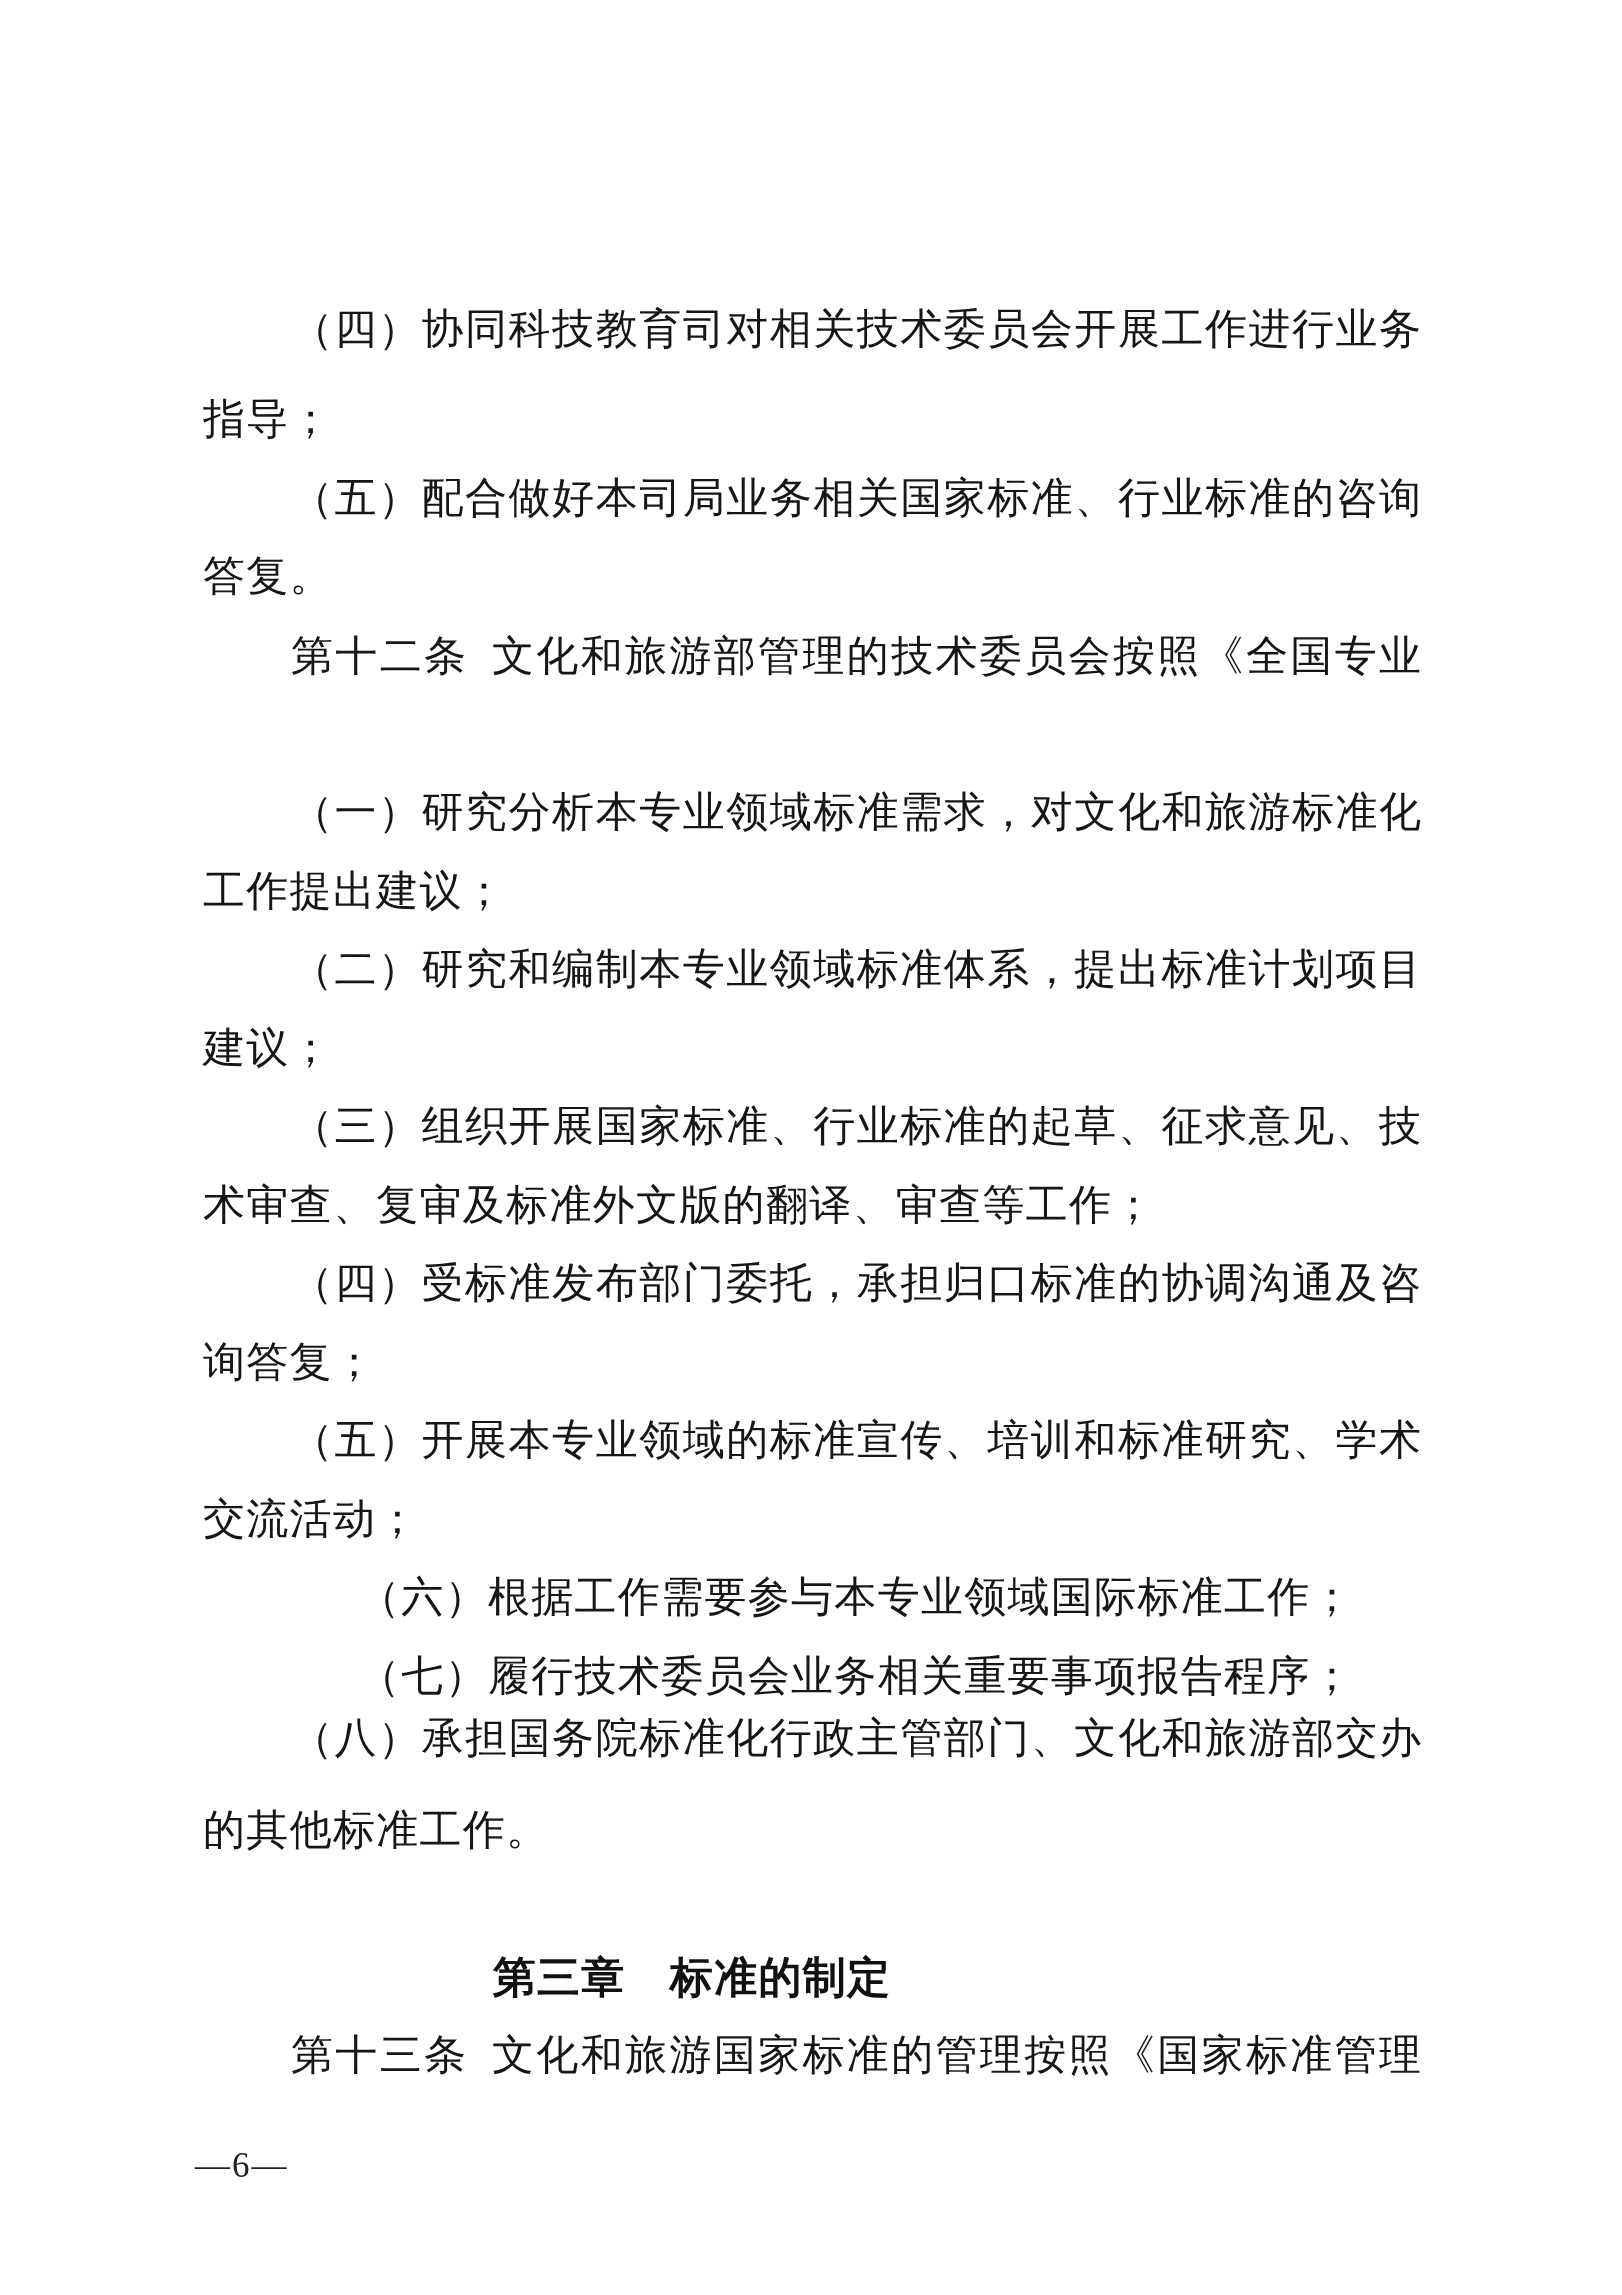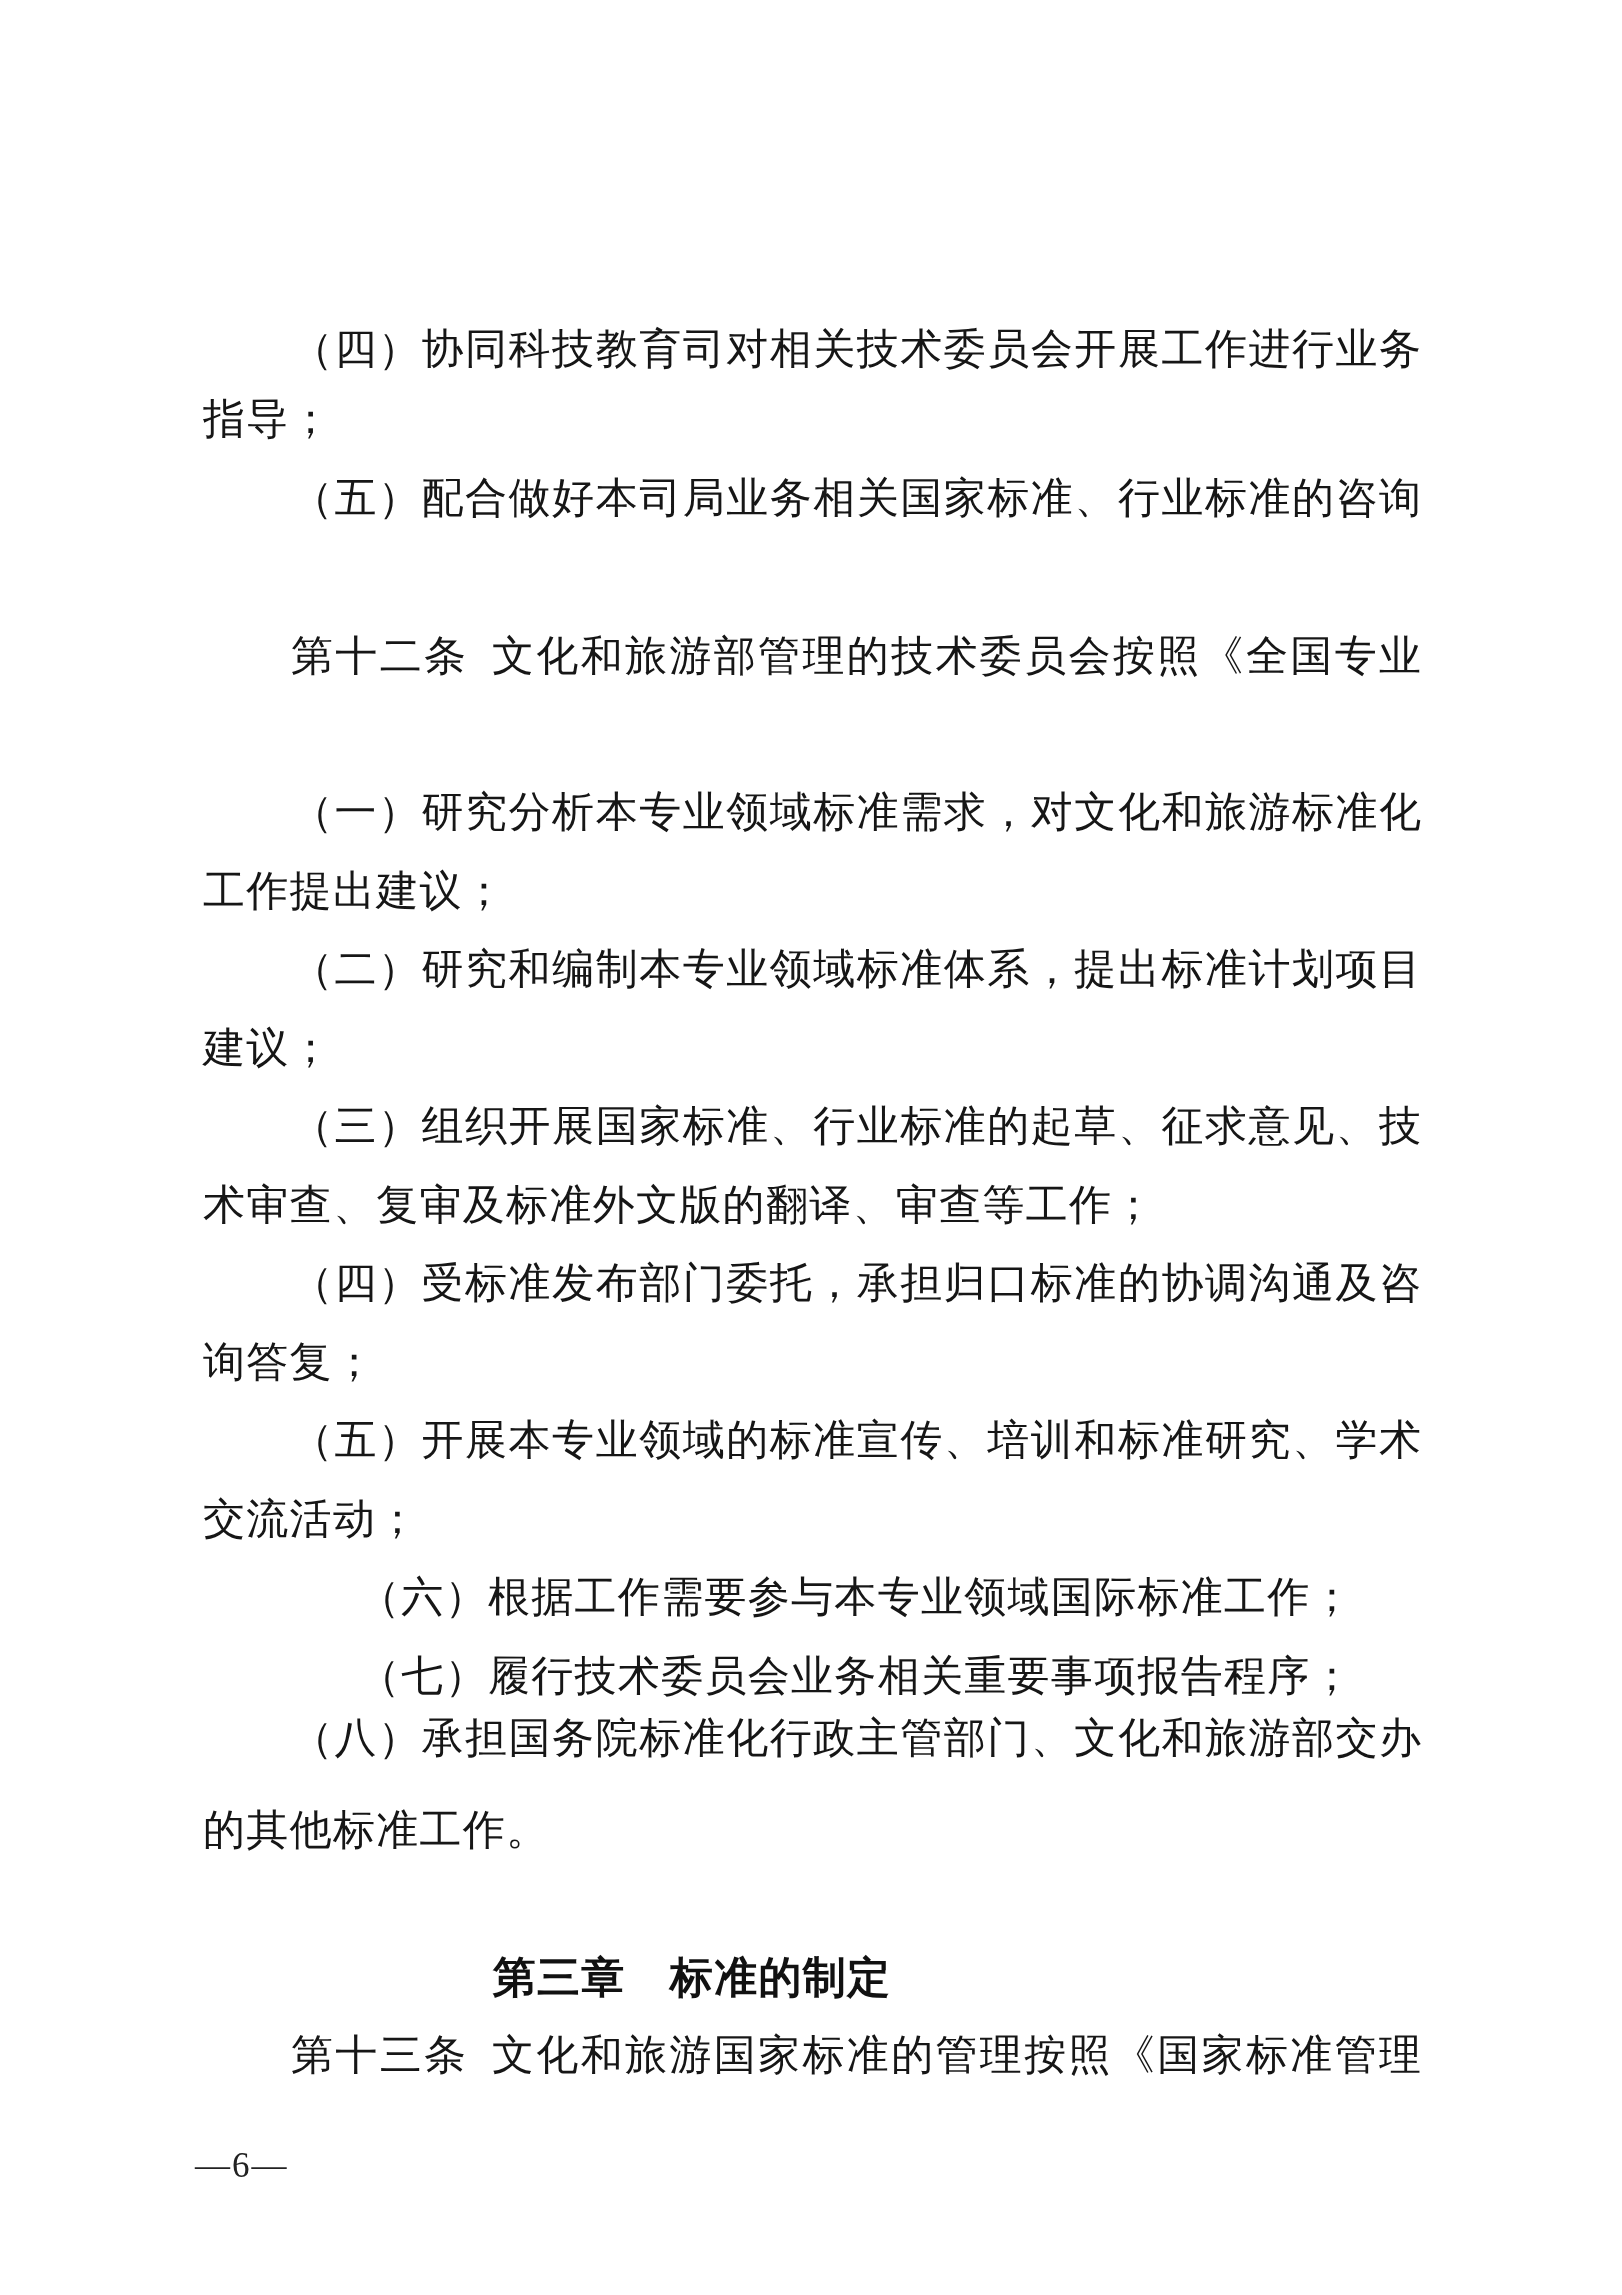--- a/index.html
+++ b/index.html
@@ -66,23 +66,24 @@
     color: #222222;
     letter-spacing: 2px;
     font-family: "Liberation Serif", serif;
   }
 </style>
 </head>
 <body>
 
 <div class="page">
 
-  <div class="line justify indent" style="top:317px">（四）协同科技教育司对相关技术委员会开展工作进行业务</div>
+  <div class="line justify indent" style="top:297px">（四）协同科技教育司对相关技术委员会开展工作进行业务</div>
   <div class="line" style="top:387px">指导；</div>
   <div class="line justify indent" style="top:466px">（五）配合做好本司局业务相关国家标准、行业标准的咨询</div>
+  <div class="line" style="top:544px">答复。</div>
 
   <div class="line justify indent" style="top:623px">
     <span class="term">第十二条</span><span>文化和旅游部管理的技术委员会按照《全国专业</span>
   </div>
 
   <div class="line justify indent" style="top:780px">（一）研究分析本专业领域标准需求，对文化和旅游标准化</div>
   <div class="line" style="top:859px">工作提出建议；</div>
   <div class="line justify indent" style="top:937px">（二）研究和编制本专业领域标准体系，提出标准计划项目</div>
   <div class="line" style="top:1016px">建议；</div>
   <div class="line justify indent" style="top:1094px">（三）组织开展国家标准、行业标准的起草、征求意见、技</div>

